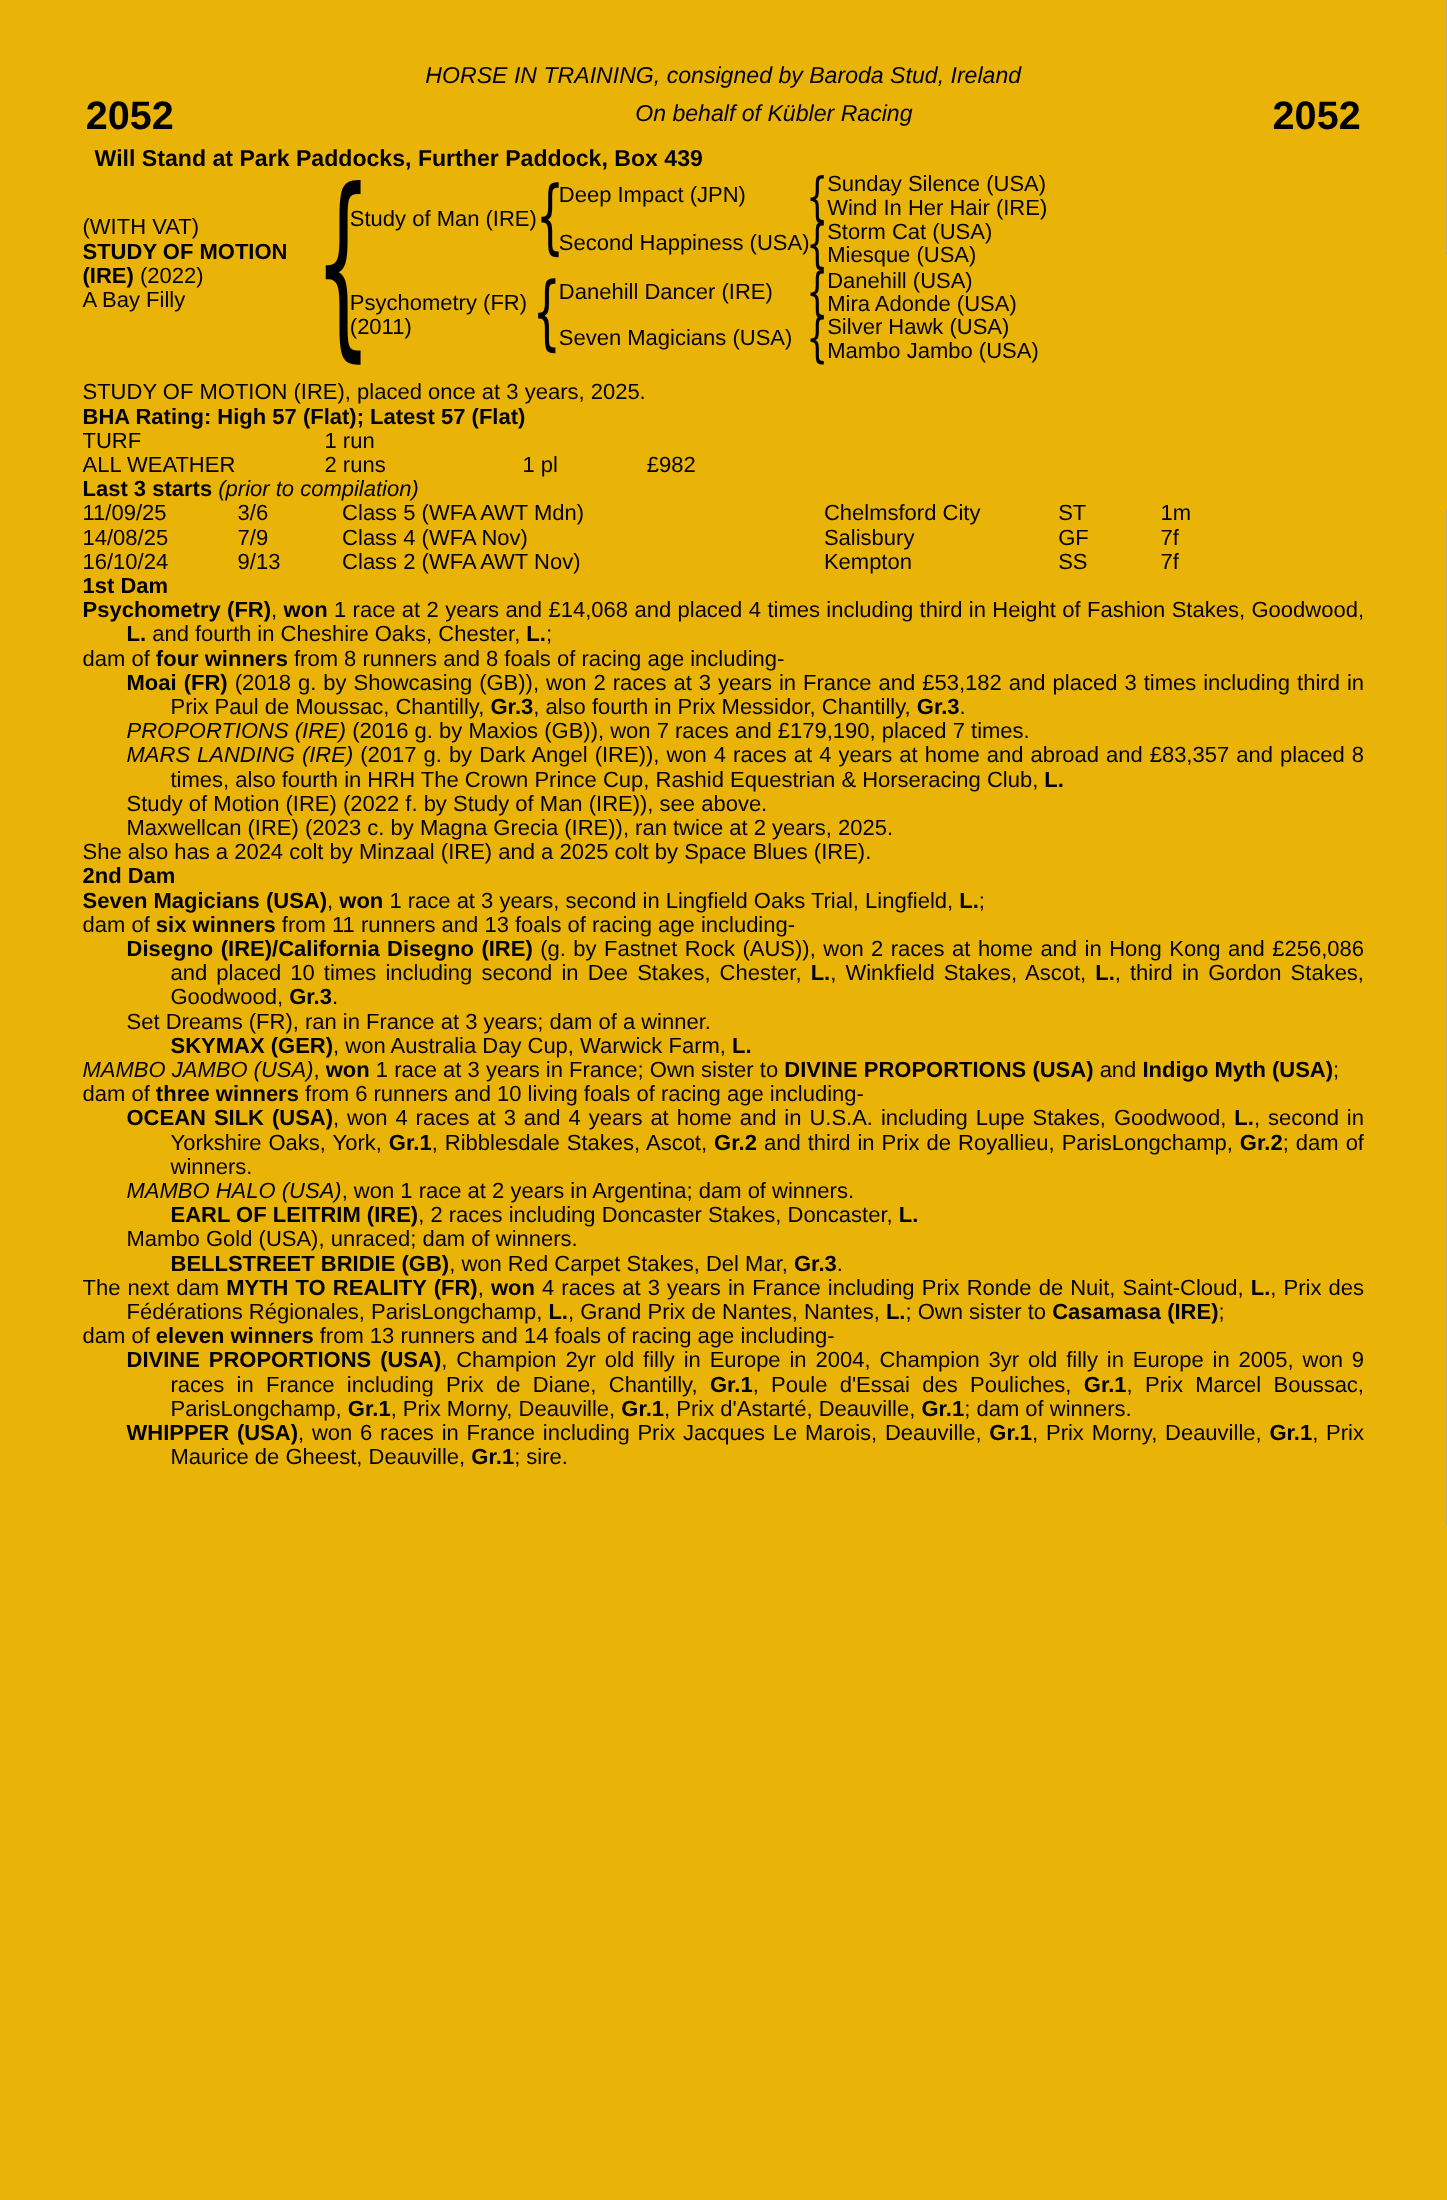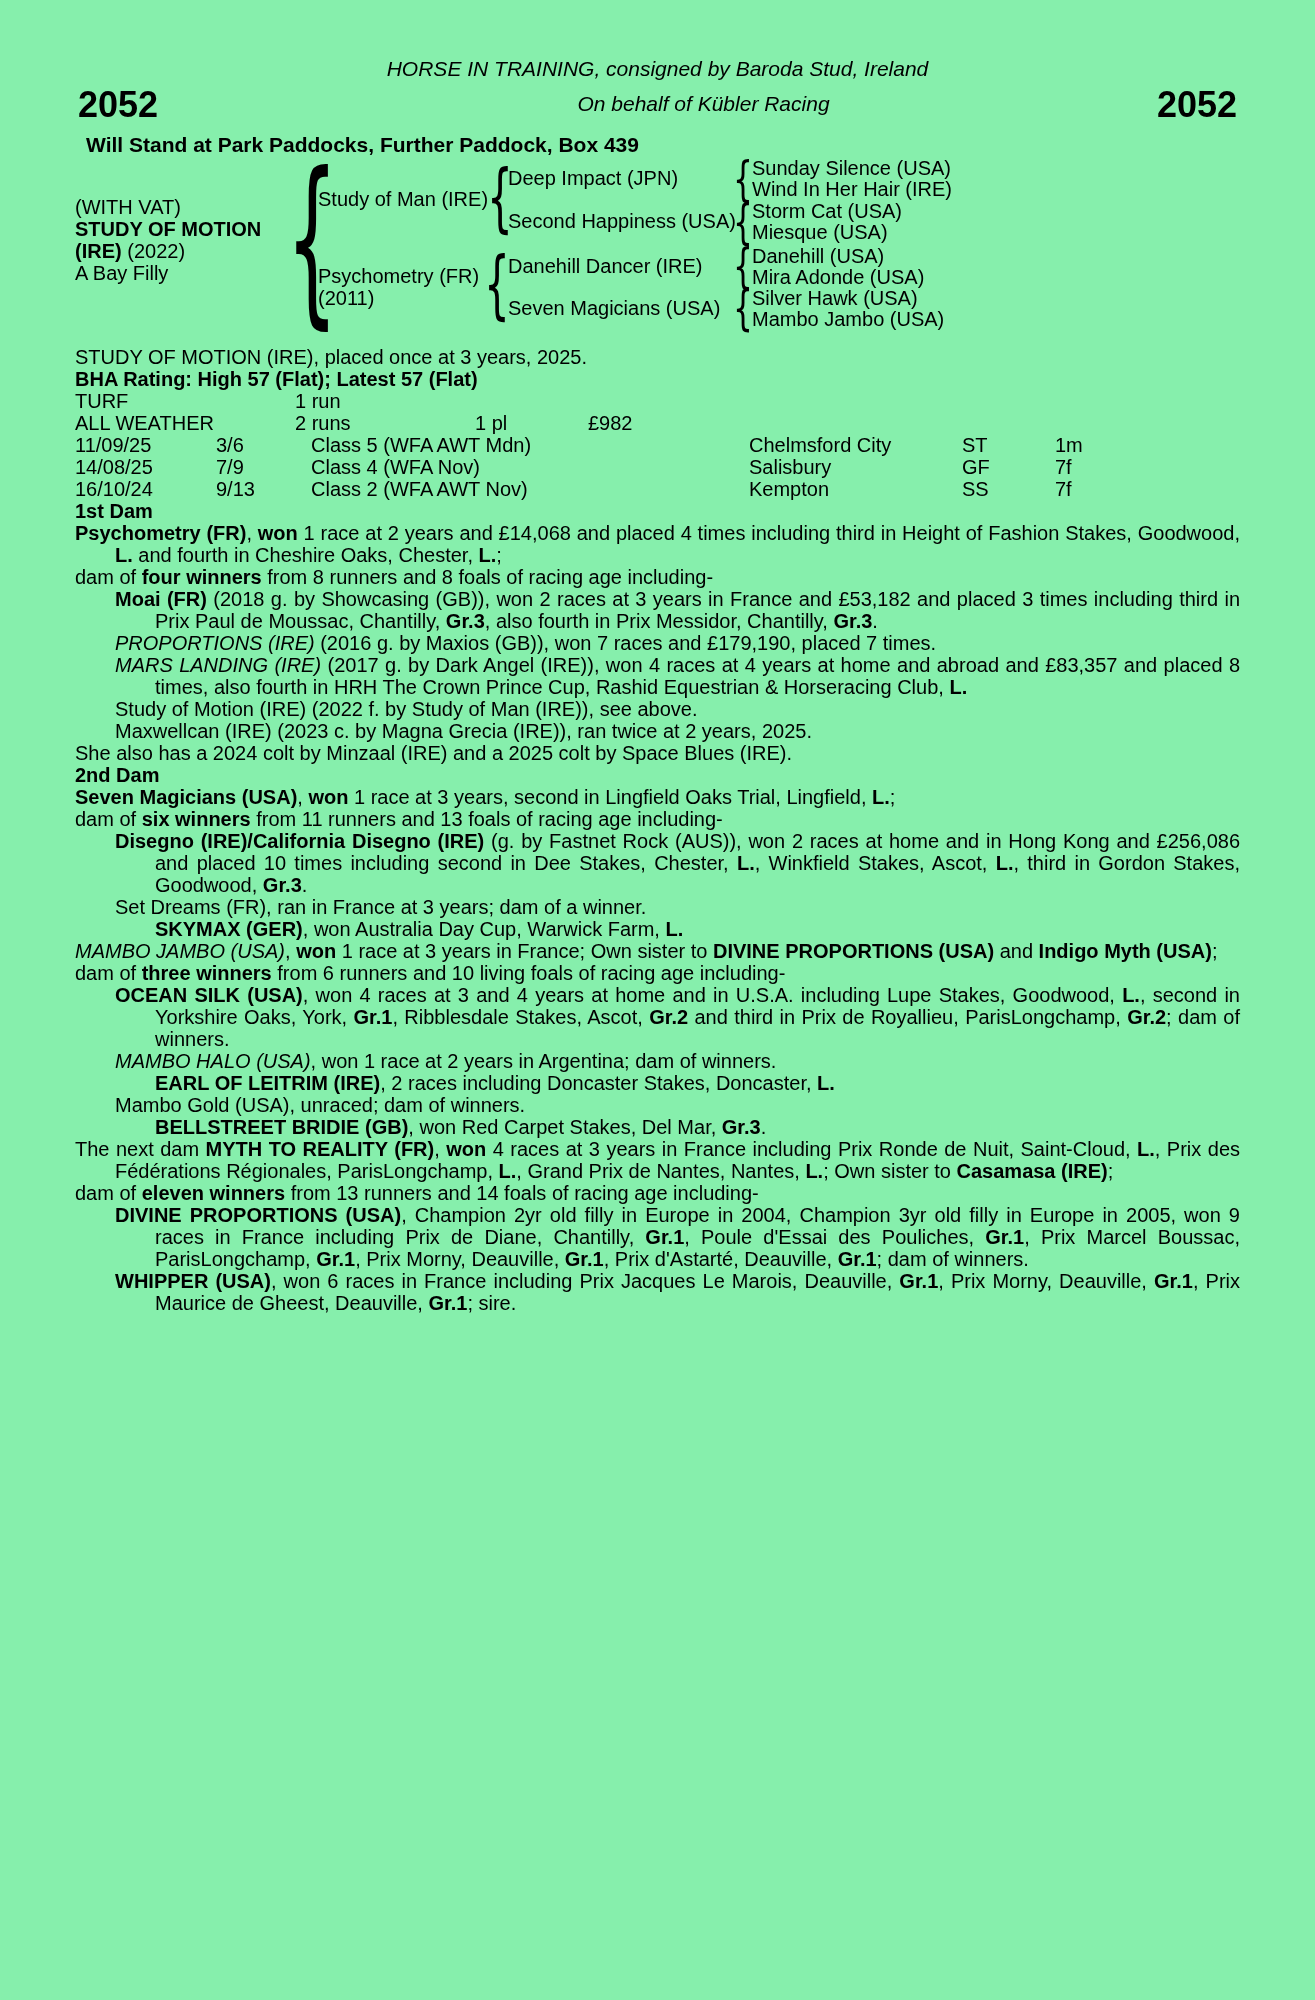--- a/index.html
+++ b/index.html
@@ -1,16 +1,16 @@
 <!DOCTYPE html>
 <html><head>
 <meta charset="utf-8">
 <style>
   html,body{margin:0;padding:0;background:#9a9a9a;}
-  .page{position:relative;width:1315px;height:2000px;background:#86efac;color:#000;
+  .page{position:relative;width:1315px;height:2000px;background:#eab308;color:#000;
         font-family:"Liberation Sans",sans-serif;overflow:hidden;}
   .b{font-weight:bold;}
   .i{font-style:italic;}
 
   
   .hdr-consignor{position:absolute;top:57px;left:0;width:100%;text-align:center;
                  font-size:21px;font-style:italic;}
   .lot-left{position:absolute;left:78px;top:84px;font-size:36px;font-weight:bold;}
   .lot-right{position:absolute;right:78px;top:84px;font-size:36px;font-weight:bold;}
   .behalf{position:absolute;left:0;top:92px;width:100%;text-align:center;
@@ -95,20 +95,21 @@
       <span></span>
       <span></span>
     </div>
     <div class="surface-row">
       <span>ALL WEATHER</span>
       <span>2 runs</span>
       <span>1 pl</span>
       <span>£982</span>
     </div>
 
+    <p class="last3-title"><span class="b">Last 3 starts</span> <span class="i">(prior to compilation)</span></p>
 
     <div class="start-row">
       <span>11/09/25</span>
       <span>3/6</span>
       <span>Class 5 (WFA AWT Mdn)</span>
       <span>Chelmsford City</span>
       <span>ST</span>
       <span>1m</span>
     </div>
     <div class="start-row">

